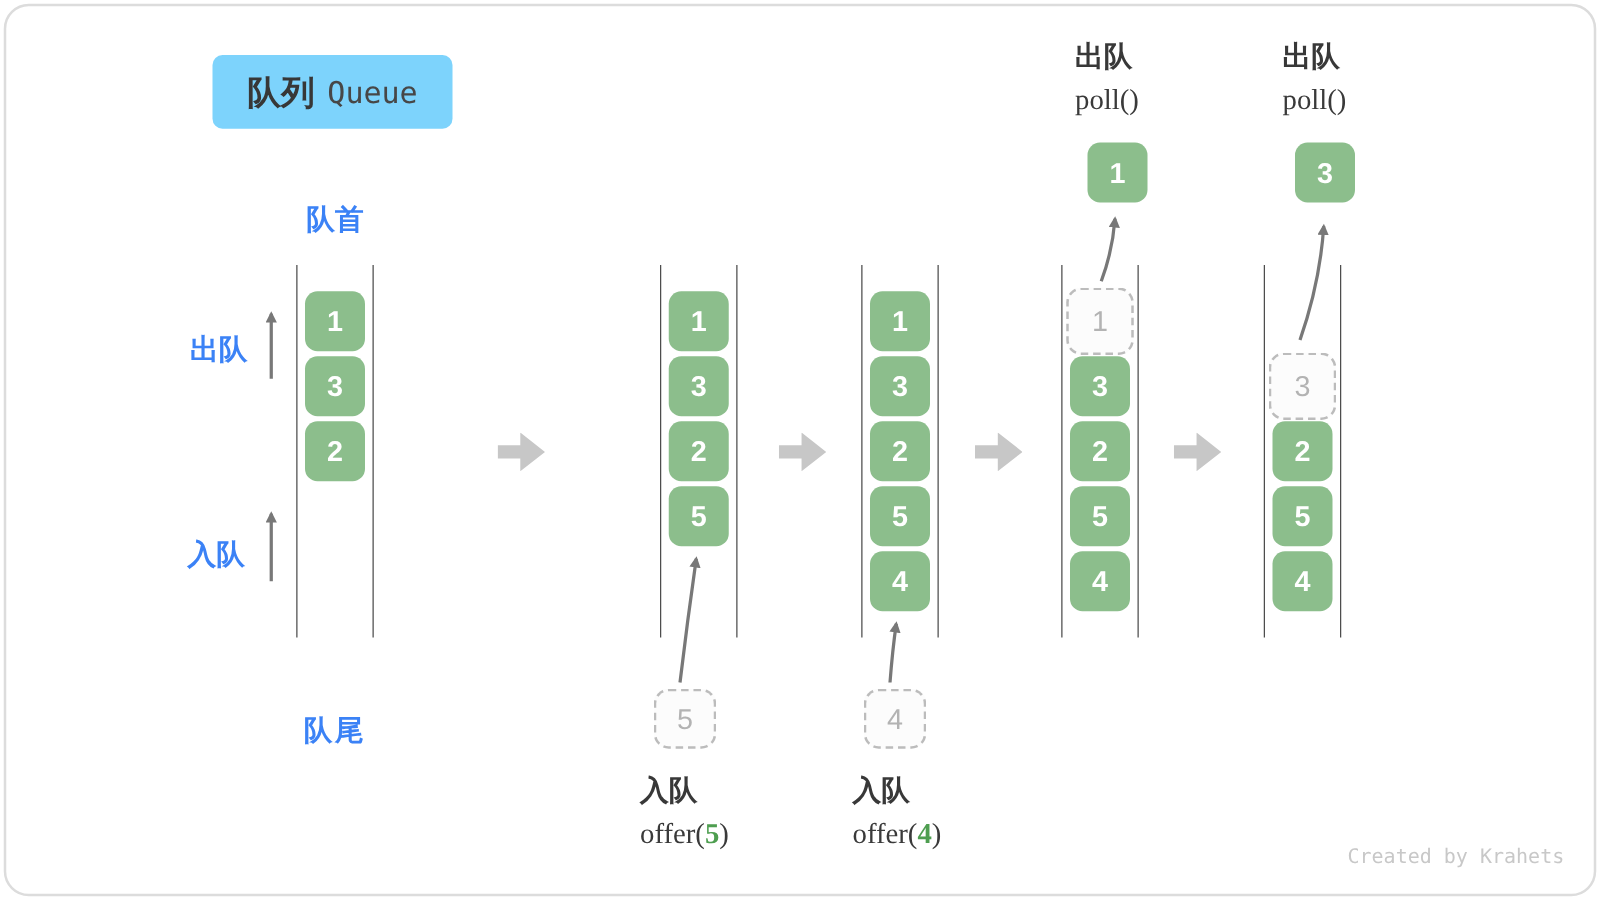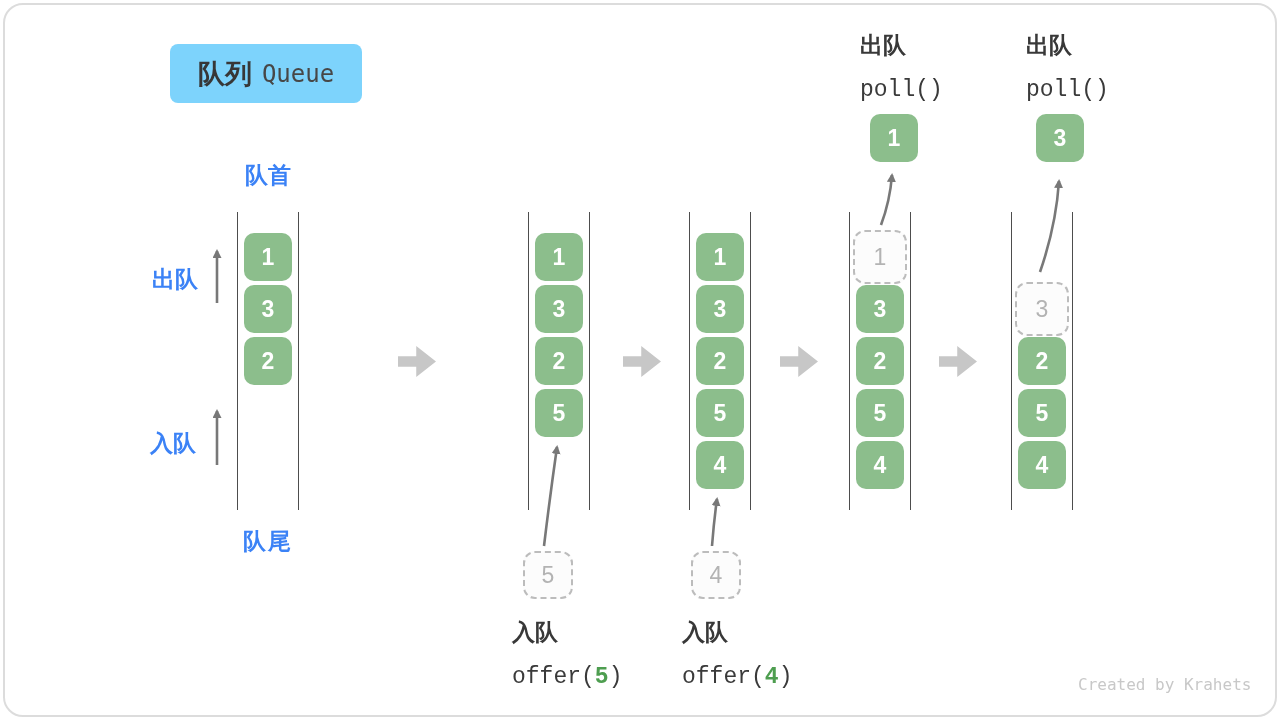--- a/index.html
+++ b/index.html
@@ -12,21 +12,21 @@
          border-radius:8px;display:flex;align-items:center;justify-content:center;gap:10px;}
   .badge .zh{font-size:27px;font-weight:700;color:#373737;}
   .badge .en{font-family:"DejaVu Sans Mono",monospace;font-size:24px;color:#474747;}
 
   
   .zh-label{position:absolute;font-size:23px;font-weight:700;color:#3b82f6;white-space:nowrap;}
 
   
   .op-label{position:absolute;display:flex;flex-direction:column;gap:6px;}
   .op-label .zh{font-size:23px;font-weight:700;color:#383838;}
-  .op-label .code{font-family:Liberation Mono, monospace;font-size:23px;color:#3a3a3a;margin-top:10px;}
+  .op-label .code{font-family:Liberation Serif, serif;font-size:23px;color:#3a3a3a;}
   .op-label .code .arg{color:#4e9e50;font-weight:700;}
 
   
   .queue-col{position:absolute;top:212px;width:62px;height:298px;
              border-left:1.5px solid #4d4d4d;border-right:1.5px solid #4d4d4d;box-sizing:border-box;}
   .qbox{position:absolute;left:6px;width:48px;height:48px;border-radius:10px;background:#8cbe8c;
         color:#ffffff;font-size:23px;font-weight:700;display:flex;align-items:center;justify-content:center;}
   .qbox.dashed{left:3px;width:54px;height:54px;background:#fcfcfc;border:2px dashed #bcbcbc;
         box-sizing:border-box;color:#b3b3b3;font-weight:400;border-radius:12px;}
 
@@ -51,21 +51,21 @@
 
 <div id="canvas">
   <div id="card"></div>
 
   <div class="badge">
     <span class="zh">队列</span>
     <span class="en">Queue</span>
   </div>
 
   <div class="zh-label" style="left:237px;top:160px;width:62px;text-align:center;">队首</div>
-  <div class="zh-label" style="left:237px;top:526px;width:62px;text-align:center;letter-spacing:2px;">队尾</div>
+  <div class="zh-label" style="left:237px;top:569px;width:62px;text-align:center;letter-spacing:2px;">队尾</div>
   <div class="zh-label" style="left:152px;top:264px;">出队</div>
   <div class="zh-label" style="left:150px;top:428px;">入队</div>
 
   <div class="op-label" style="left:860px;top:30px;">
     <span class="zh">出队</span>
     <span class="code">poll()</span>
   </div>
   <div class="op-label" style="left:1026px;top:30px;">
     <span class="zh">出队</span>
     <span class="code">poll()</span>

